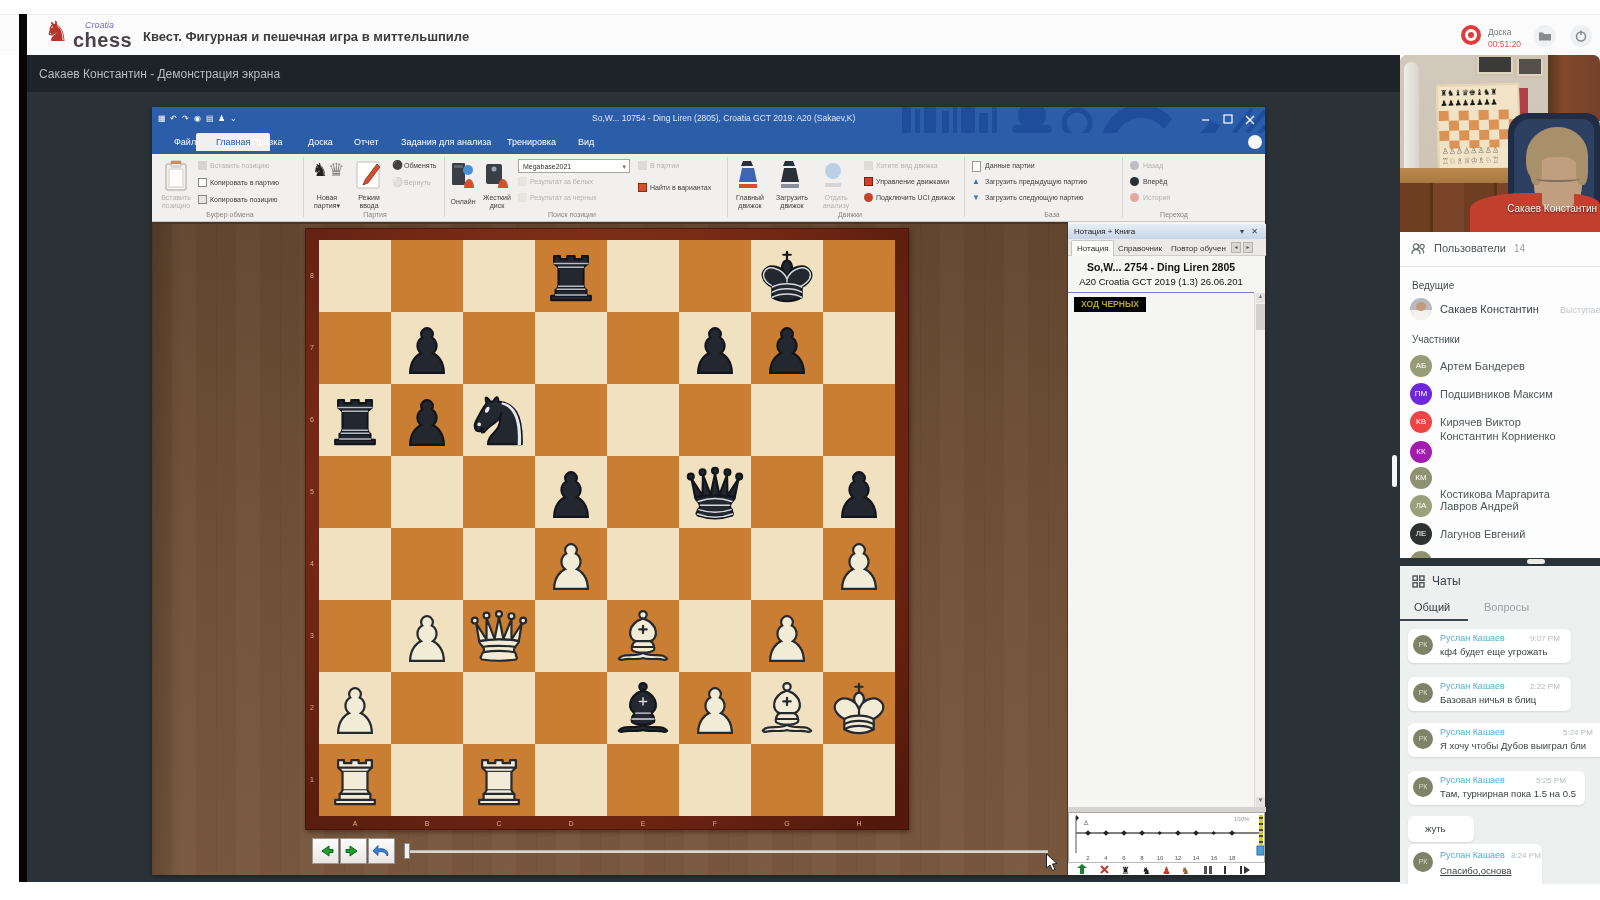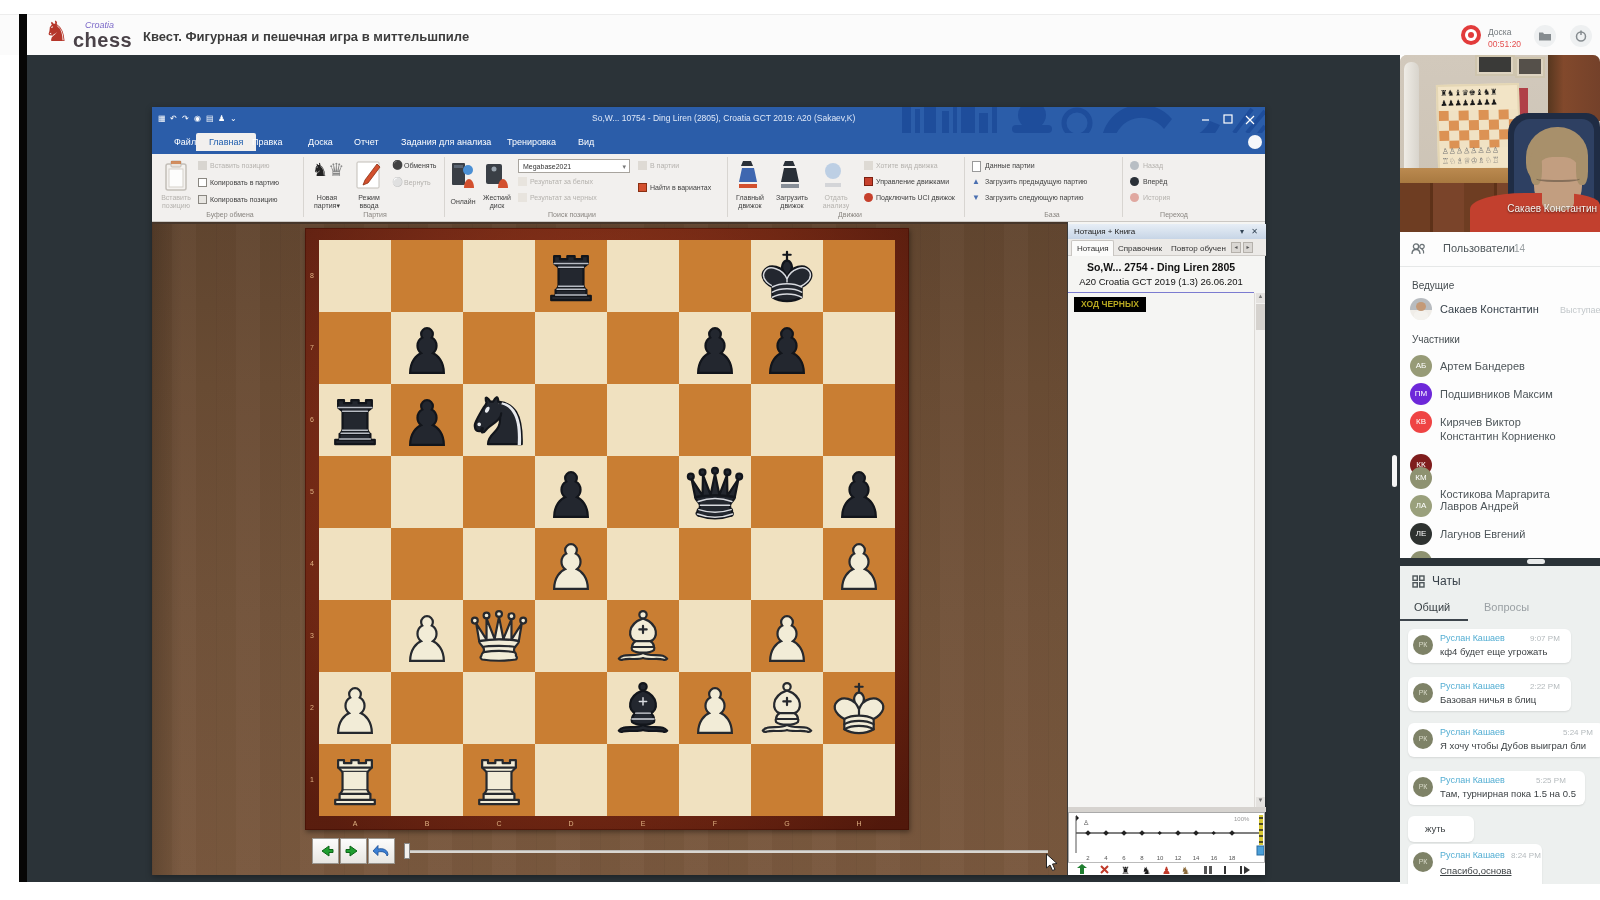--- a/index.html
+++ b/index.html
@@ -22,21 +22,21 @@
   #main { left:27px; top:55px; width:1373px; height:827px; background:#2b3338; }
   #sessionbar { left:0; top:0; width:1373px; height:37px; background:#1d2429; }
   #sessionbar span { position:absolute; left:12px; top:12px; font-size:12px; color:#b6bdc1; }
   #mainscroll { left:1365px; top:400px; width:5px; height:32px; background:#f5f5f5; border-radius:3px; }
 
   
   #win { left:152px; top:107px; width:1113px; height:768px; background:#f2f0ee; box-shadow:0 2px 6px rgba(0,0,0,0.35); }
   #titlebar { left:0; top:0; width:1113px; height:26px; background:#2b5da9; overflow:hidden; }
   #menubar { left:0; top:26px; width:1113px; height:21px; background:#2b5da9; }
   .mtab { position:absolute; top:4px; font-size:9px; color:#fff; }
-  .mtab.active { background:#f2f0ee; color:#1d5cad; padding:4px 13px; top:0; border-radius:2px 2px 0 0; }
+  .mtab.active { background:#f2f0ee; color:#1d5cad; padding:4px 20px; top:0; border-radius:2px 2px 0 0; }
   #ribbon { left:0; top:47px; width:1113px; height:68px; background:#f2f0ee; border-bottom:1px solid #cbc8c4; overflow:hidden; }
   .rsep { position:absolute; top:3px; width:1px; height:60px; background:#d8d5d1; }
   .rlabel { position:absolute; top:57px; font-size:7px; color:#8a8681; width:120px; text-align:center; }
   .rtxt { position:absolute; font-size:7px; color:#3f3f3f; white-space:nowrap; }
   .rtxt.gray { color:#b5b2ae; }
   .rcap { position:absolute; font-size:7px; color:#3f3f3f; text-align:center; line-height:8px; }
   .rcap.gray { color:#b5b2ae; }
   .rico { position:absolute; width:9px; height:9px; }
 
   
@@ -196,20 +196,23 @@
     </svg>
   </div>
   <div class="abs topicon" style="left:1570px;top:25px;width:22px;height:22px;background:#eef0f1">
     <svg width="12" height="12" style="position:absolute;left:5px;top:5px" viewBox="0 0 12 12">
       <circle cx="6" cy="6.5" r="4.5" fill="none" stroke="#858b8f" stroke-width="1.5"></circle>
       <line x1="6" y1="0.5" x2="6" y2="5" stroke="#858b8f" stroke-width="1.5"></line>
     </svg>
   </div>
 
   <div class="abs" id="main">
+    <div class="abs" id="sessionbar">
+        <span>Сакаев Константин - Демонстрация экрана</span>
+      </div>
     <div class="abs" id="mainscroll"></div>
   </div>
 
   <div class="abs" id="win">
     <div class="abs" id="titlebar">
       <svg class="abs" width="1113" height="26" style="left:0;top:0">
         <g fill="#1e4d9b">
           <rect x="750" y="0" width="9" height="26"></rect>
             <rect x="763" y="2" width="5" height="24"></rect>
             <rect x="772" y="0" width="12" height="26"></rect>
@@ -649,38 +652,38 @@
       <div class="abs" style="left:142px;top:136px;width:32px;height:20px;background:#c29e80;border-radius:0 0 42% 42%"></div>
       <div class="abs" style="right:3px;top:148px;font-size:10px;color:#f5f3ef;text-shadow:0 1px 2px rgba(0,0,0,0.6);white-space:nowrap">Сакаев Константин</div>
     </div>
     <div id="users">
       <svg class="abs" style="left:11px;top:11px" width="15" height="12" viewBox="0 0 15 12">
         <circle cx="5" cy="3.5" r="2.6" fill="none" stroke="#6a7276" stroke-width="1.3"></circle>
         <path d="M1 11 c0-3 2-4.5 4-4.5 s4 1.5 4 4.5" fill="none" stroke="#6a7276" stroke-width="1.3"></path>
         <circle cx="11" cy="3.5" r="2.2" fill="none" stroke="#6a7276" stroke-width="1.2"></circle>
         <path d="M12.5 10.5 c0.4-2.5 -0.5-4 -2-4.4" fill="none" stroke="#6a7276" stroke-width="1.2"></path>
       </svg>
-      <div class="abs" style="left:43px;top:10px;font-size:11px;color:#4e565a">Пользователи</div>
+      <div class="abs" style="left:34px;top:10px;font-size:11px;color:#4e565a">Пользователи</div>
       <div class="abs" style="left:114px;top:11px;font-size:10px;color:#9aa0a3">14</div>
       <div class="abs" style="left:0;top:34px;width:200px;height:1px;background:#e6e8e8"></div>
       <div class="ulabel" style="top:48px">Ведущие</div>
       <div class="uavatar" style="top:66px;background:linear-gradient(180deg,#b8bcc0 55%,#f0ede8 55%);overflow:hidden">
         <div style="position:absolute;left:6px;top:4px;width:10px;height:9px;background:#c49a78;border-radius:50%"></div>
         <div style="position:absolute;left:4px;top:13px;width:14px;height:9px;background:#f4f2ee;border-radius:40% 40% 0 0"></div>
       </div>
       <div class="uname" style="top:71px;color:#37414a">Сакаев Константин</div>
       <div class="abs" style="left:160px;top:73px;font-size:9px;color:#c2c7ca;white-space:nowrap">Выступает</div>
       <div class="ulabel" style="top:102px">Участники</div>
       <div class="uavatar" style="top:123px;background:#979b77">АБ</div>
         <div class="uname" style="top:128px">Артем Бандерев</div>
       <div class="uavatar" style="top:151px;background:#6d28d9">ПМ</div>
         <div class="uname" style="top:156px">Подшивников Максим</div>
       <div class="uavatar" style="top:179px;background:#ef4444">КВ</div>
         <div class="uname" style="top:184px">Кирячев Виктор</div>
-      <div class="uavatar" style="top:222px;background:#7f1d1d">КК</div>
+      <div class="uavatar" style="top:209px;background:#a21caf">КК</div>
         <div class="uname" style="top:198px">Константин Корниенко</div>
       <div class="uavatar" style="top:235px;background:#8e9271">КМ</div>
         <div class="uname" style="top:256px">Костикова Маргарита</div>
       <div class="uavatar" style="top:263px;background:#9aa07c">ЛА</div>
         <div class="uname" style="top:268px">Лавров Андрей</div>
       <div class="uavatar" style="top:291px;background:#2e3230">ЛЕ</div>
         <div class="uname" style="top:296px">Лагунов Евгений</div>
       <div class="uavatar" style="top:319px;background:#8e9271">АК</div>
     </div>
     <div id="splitter">

